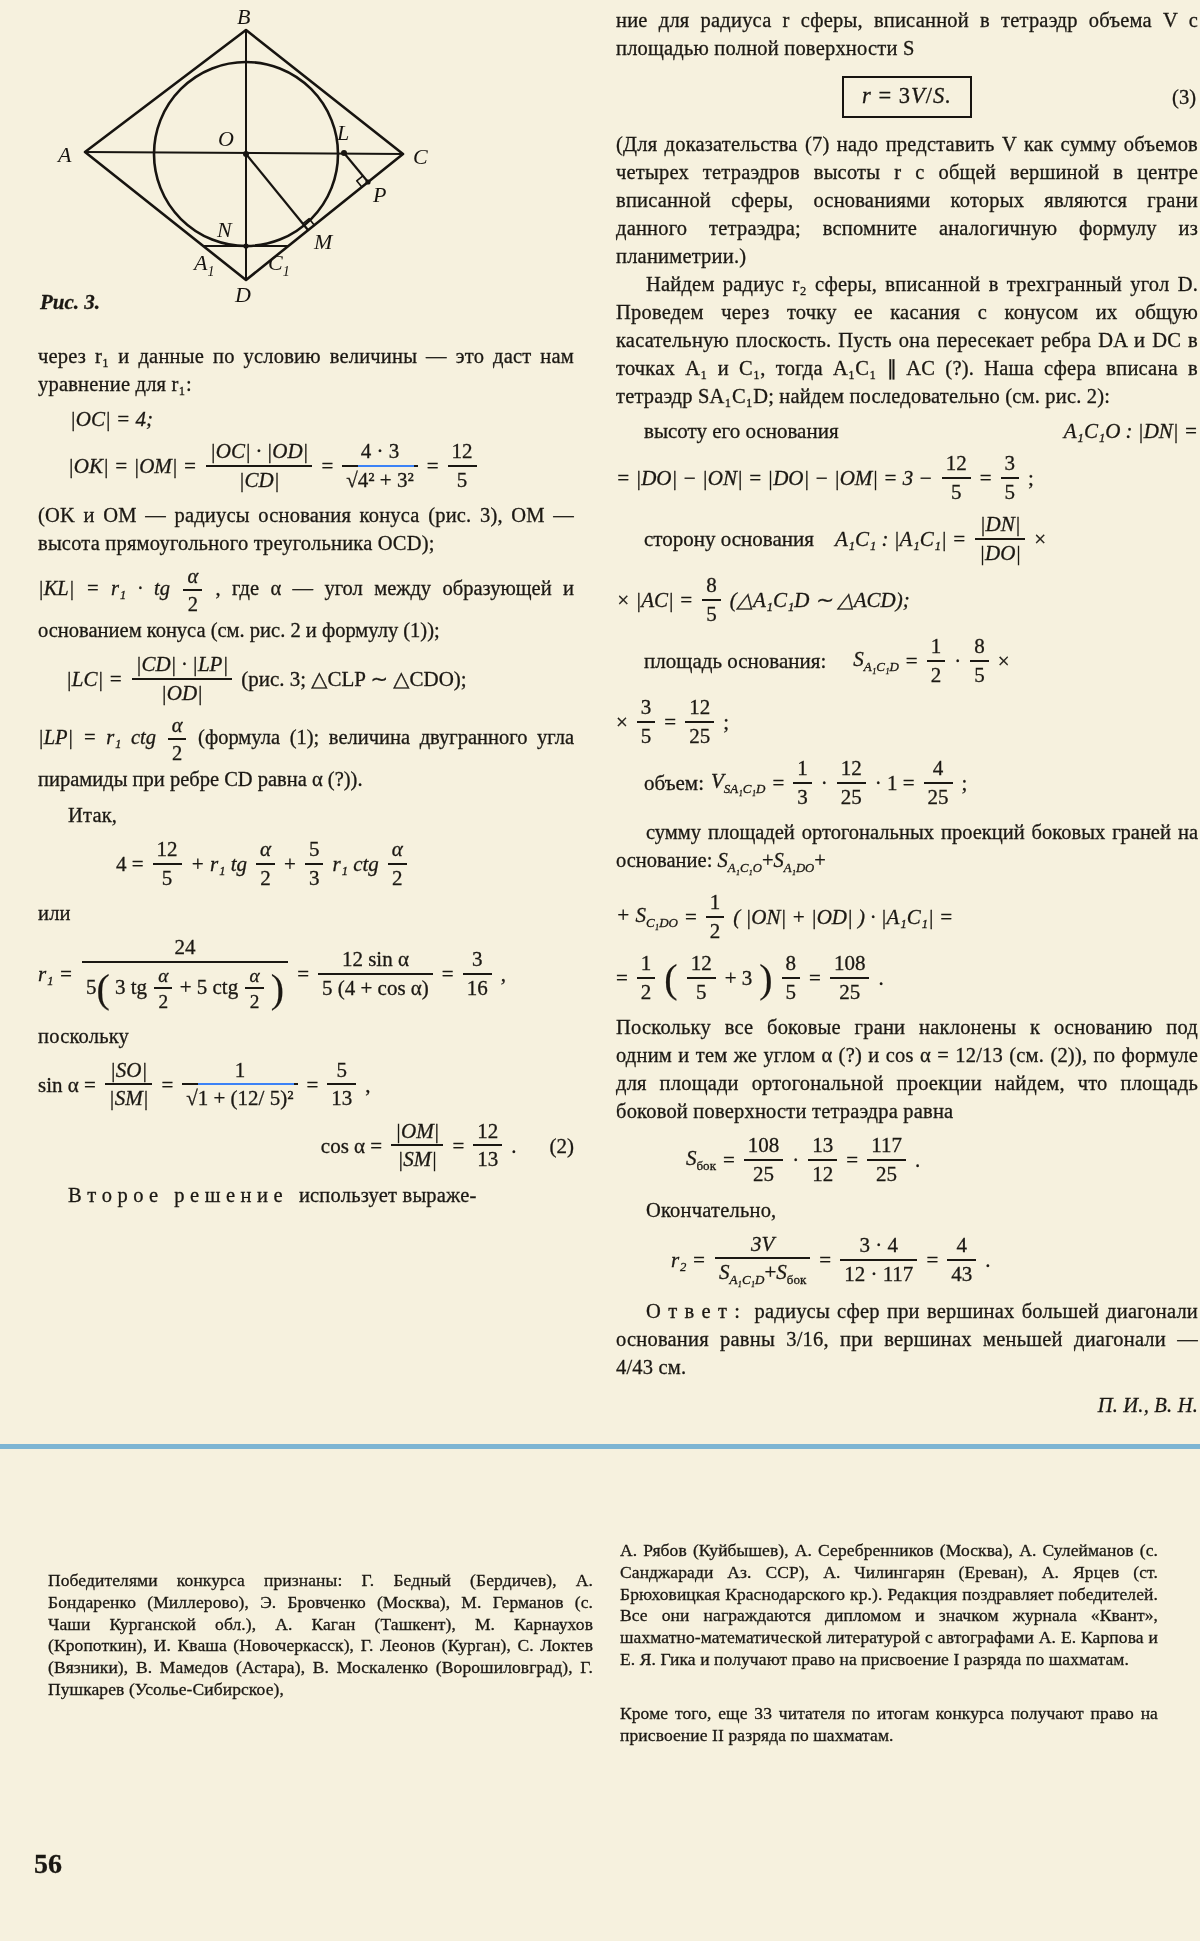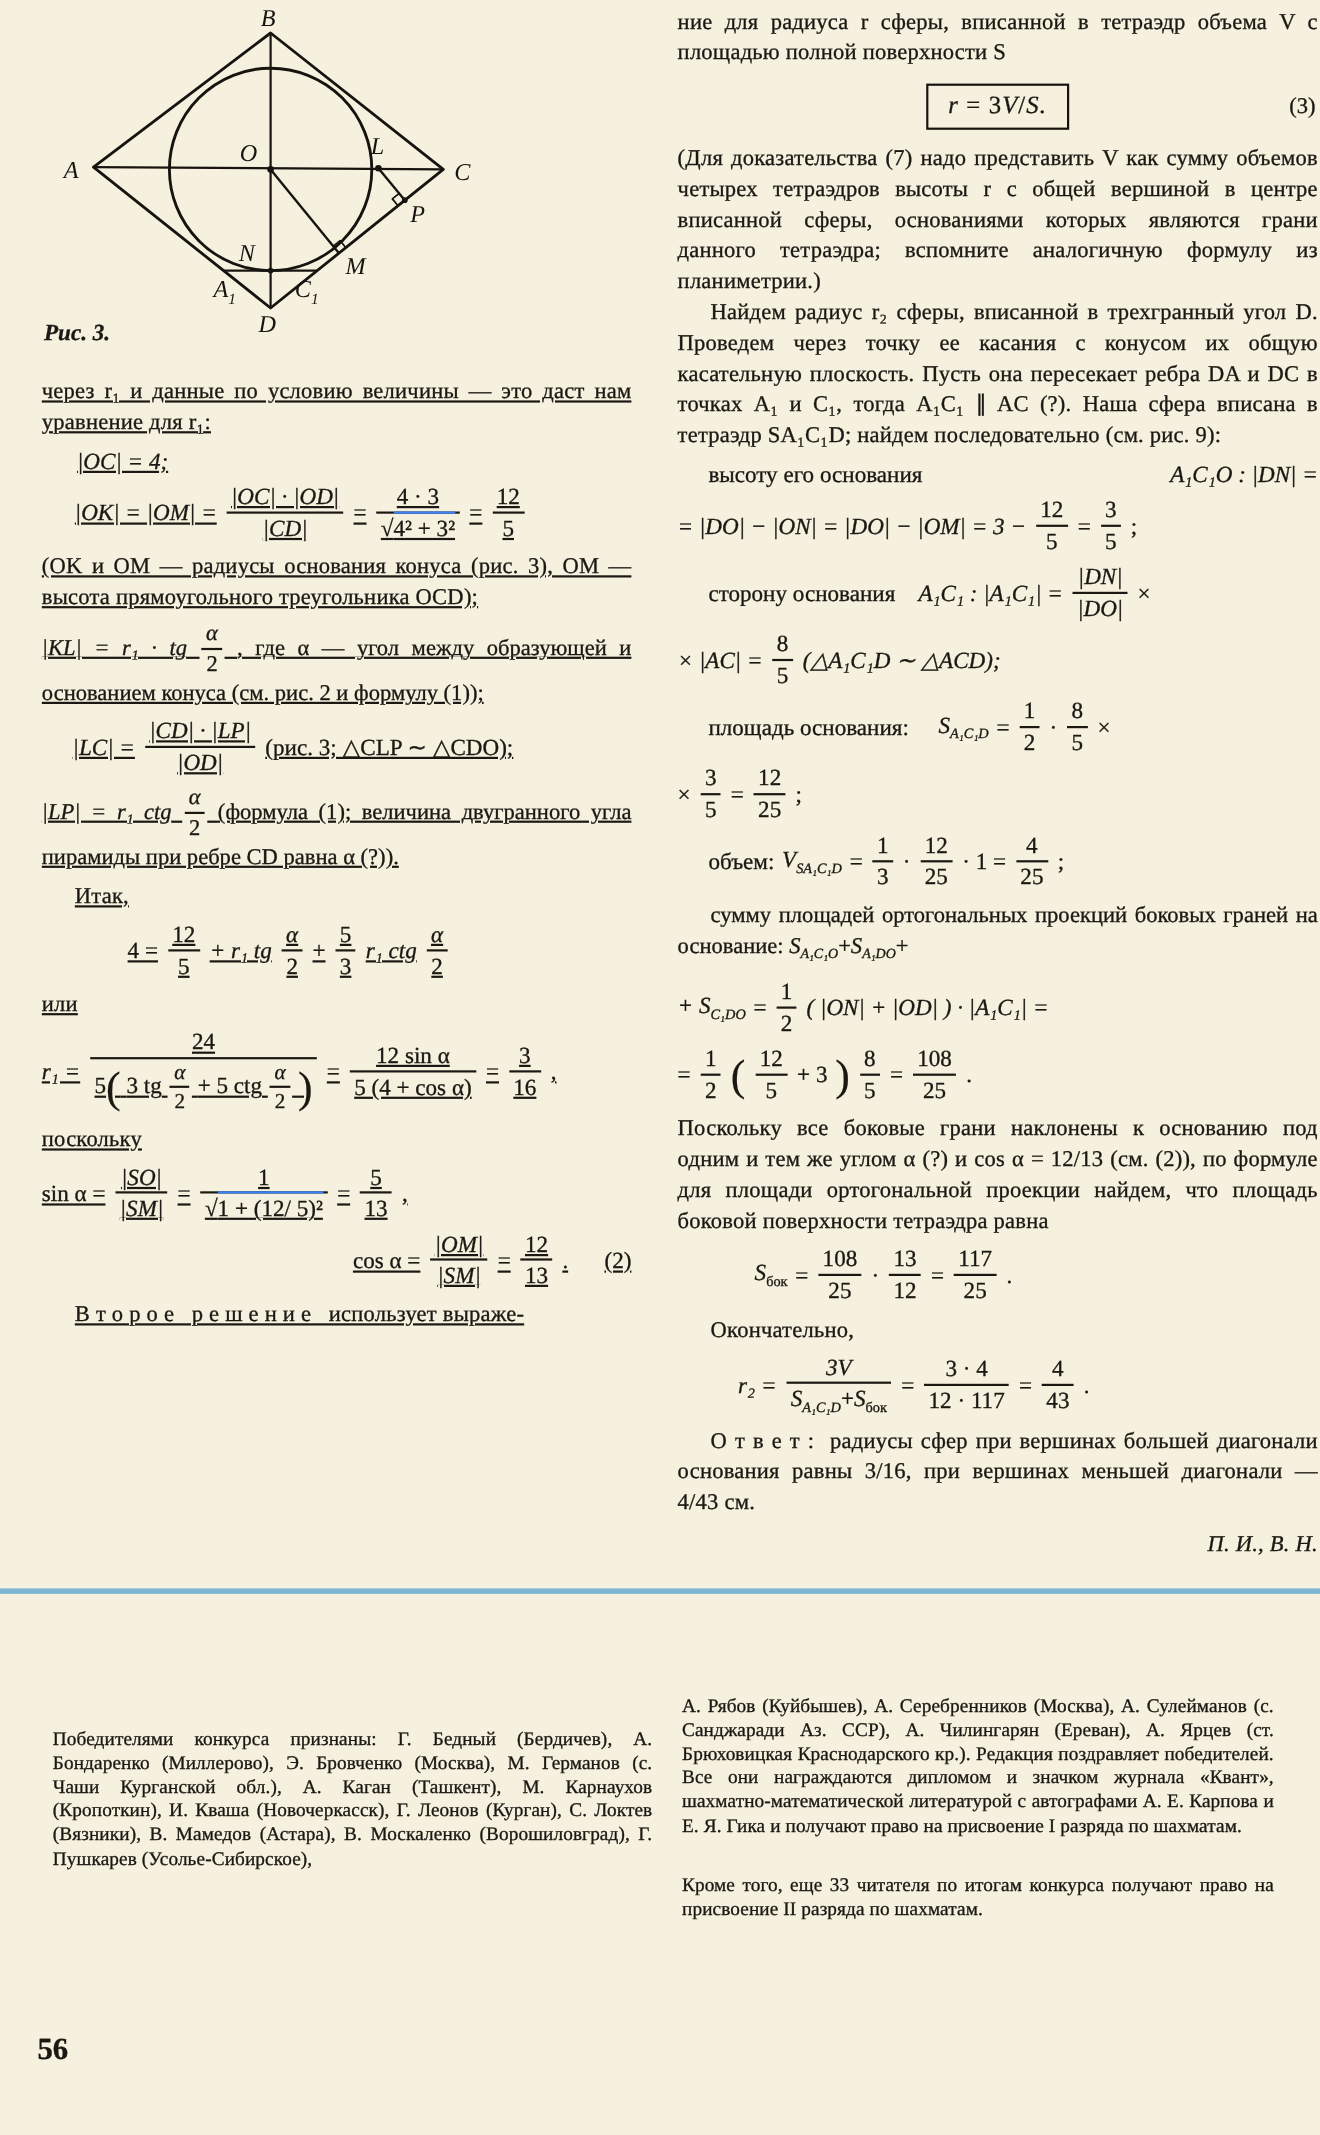--- a/index.html
+++ b/index.html
@@ -13,21 +13,21 @@
   .page{position:relative;width:1200px;height:1941px;overflow:hidden;}
 
   
   p{margin:0;}
   .just{text-align:justify;font-size:20.5px;line-height:28px;letter-spacing:0.2px;}
   .ind{text-indent:30px;}
   .m{font-style:italic;}
   sub{font-size:0.62em;vertical-align:-0.4em;letter-spacing:0;}
 
   
-  .col-left-top{position:absolute;left:38px;top:342px;width:536px;text-decoration:underline;}
+  .col-left-top{position:absolute;left:38px;top:342px;width:536px;}
   .col-right-top{position:absolute;left:616px;top:6px;width:582px;}
 
   
   .figwrap{position:absolute;left:22px;top:4px;width:445px;height:302px;}
   .figcaption{position:absolute;left:40px;top:290px;font-size:21px;font-weight:bold;font-style:italic;}
   .flab{font-family:"Liberation Serif",serif;font-style:italic;font-size:22px;fill:#171410;}
   .flabsub{font-size:14px;}
 
   
   .eqr{display:flex;align-items:center;gap:7px;font-size:21px;line-height:1.15;margin:9px 0;flex-wrap:nowrap;}
@@ -251,21 +251,21 @@
     <p class="just">ние для радиуса r сферы, вписанной в тетраэдр объема V с площадью полной поверхности S</p>
 
     <div class="boxrow">
       <span class="fbox">
         <span class="m">r</span><span> = 3</span><span class="m">V</span><span>/</span><span class="m">S.</span>
       </span>
       <span class="boxnum">(3)</span>
     </div>
 
     <p class="just">(Для доказательства (7) надо представить V как сумму объемов четырех тетраэдров высоты r с общей вершиной в центре вписанной сферы, основаниями которых являются грани данного тетраэдра; вспомните аналогичную формулу из планиметрии.)</p>
-    <p class="just ind">Найдем радиус r₂ сферы, вписанной в трехгранный угол D. Проведем через точку ее касания с конусом их общую касательную плоскость. Пусть она пересекает ребра DA и DC в точках A₁ и C₁, тогда A₁C₁ ∥ AC (?). Наша сфера вписана в тетраэдр SA₁C₁D; найдем последовательно (см. рис. 9):</p>
+    <p class="just ind">Найдем радиус r₂ сферы, вписанной в трехгранный угол D. Проведем через точку ее касания с конусом их общую касательную плоскость. Пусть она пересекает ребра DA и DC в точках A₁ и C₁, тогда A₁C₁ ∥ AC (?). Наша сфера вписана в тетраэдр SA₁C₁D; найдем последовательно (см. рис. 2):</p>
 
     <div class="eqr" style="margin-left:28px;justify-content:space-between">
       <span>высоту  его  основания</span>
       <span class="m">A₁C₁O : |DN| =</span>
     </div>
     <div class="eqr">
       <span class="m">= |DO| − |ON| = |DO| − |OM| = 3 −</span>
       <span class="fr">
           <span class="n">12</span>
           <span class="d">5</span>

